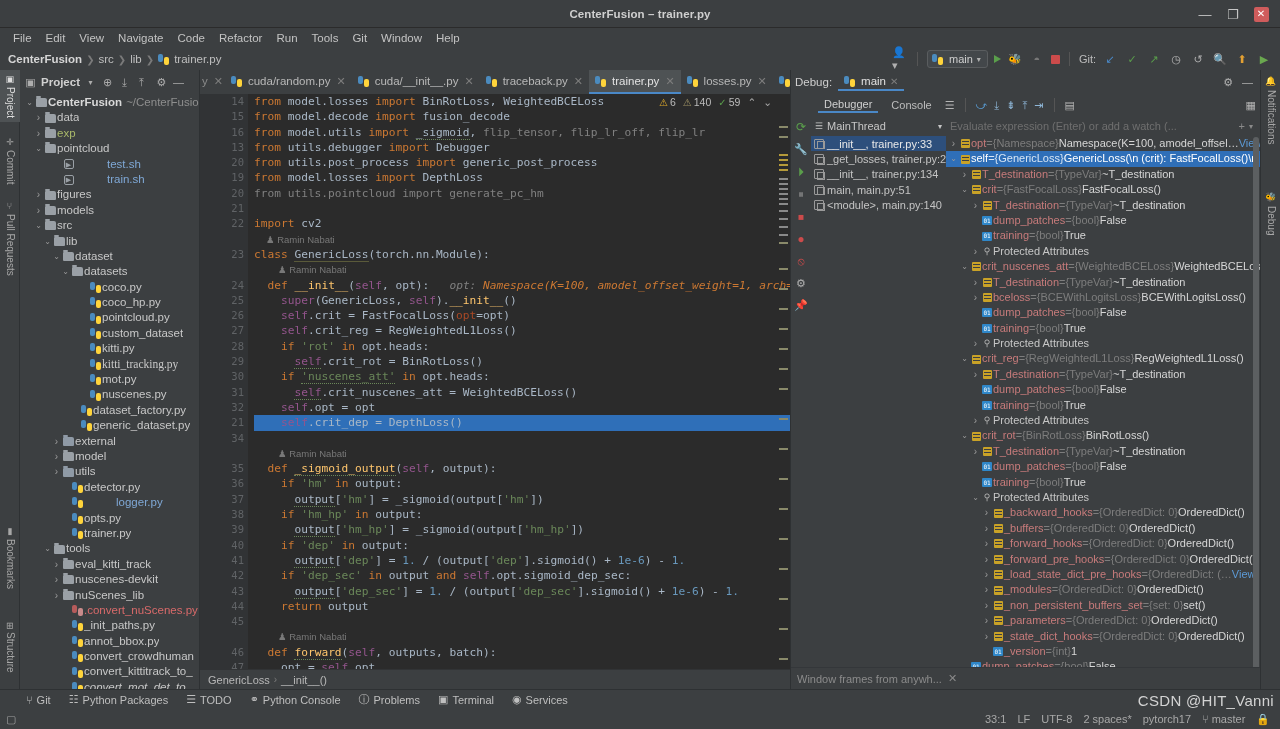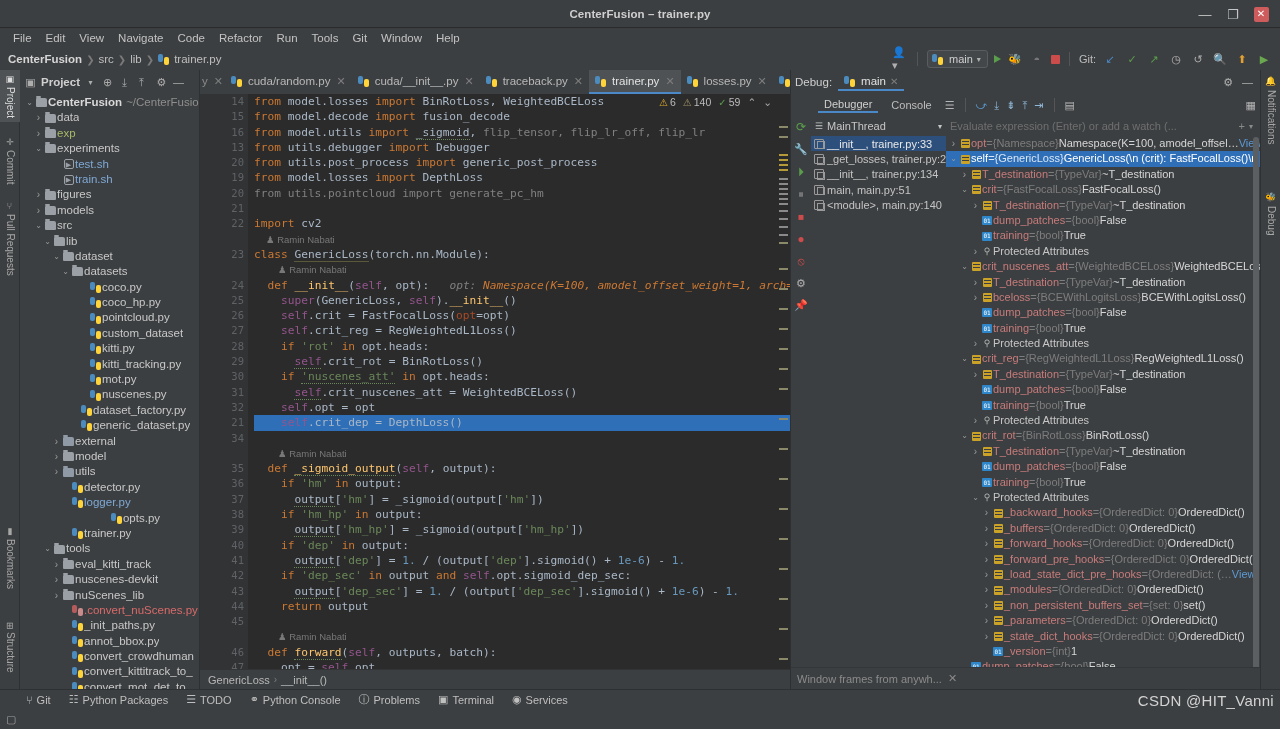--- a/index.html
+++ b/index.html
@@ -78,21 +78,21 @@
   .folder.mod:after{background:#8f9aa6;}
   .sh { width:10px;height:10px;border:1px solid #9aa0a6;border-radius:2px;color:#9aa0a6;
         font-size:7px;display:flex;align-items:center;justify-content:center;}
   .py { width:11px;height:11px;position:relative;}
   .py:before,.py:after{content:"";position:absolute;width:5px;height:8px;border-radius:2px;}
   .py:before{background:#4b8bbe;left:0;top:0;}
   .py:after{background:#ffd43b;right:0;bottom:0;}
   .py.red:before{background:#b65b5b;}
   .py.red:after{background:#c98b8b;}
   .tx.green{color:#a9b86a;}
-  .tx.blue{color:#7fa8d6;}
+  .tx.blue{color:#7fa8d6;margin-left:32px;}
   .tx.red{color:#d96a6a;}
   .tx.dim{color:#8e8e8e;font-weight:normal;}
   .tx.b{font-weight:bold;color:#d9d9d9;}
 
   
   .editor { flex:1; display:flex; flex-direction:column; min-width:0; background:#2b2b2b;}
   .tabstrip { height:24px; background:#3c3f41; display:flex; align-items:stretch; flex:none; overflow:hidden;}
   .etab { display:flex; align-items:center; gap:4px; padding:0 6px; font-size:11.5px;
           color:#b8b8b8; border-bottom:2px solid transparent; position:relative; white-space:nowrap;}
   .etab.active { background:#4e5254; color:#e2e2e2; border-bottom-color:#4a88c7; }
@@ -311,21 +311,21 @@
             <span class="ico">
               <span class="folder"></span>
             </span>
             <span class="tx green">exp</span>
           </div>
           <div class="row" style="padding-left: 13px;">
             <span class="arrow">⌄</span>
             <span class="ico">
               <span class="folder"></span>
             </span>
-            <span class="tx">experiments</span>
+            <span class="tx">pointcloud</span>
           </div>
           <div class="row" style="padding-left: 31px;">
             <span class="arrow"></span>
             <span class="ico">
               <span class="sh">▶</span>
             </span>
             <span class="tx blue">test.sh</span>
           </div>
           <div class="row" style="padding-left: 31px;">
             <span class="arrow"></span>
@@ -404,21 +404,21 @@
             </span>
             <span class="tx">custom_dataset</span>
           </div>
           <div class="row" style="padding-left: 58px;">
             <span class="arrow"></span>
             <span class="ico">
               <span class="py"></span>
             </span>
             <span class="tx">kitti.py</span>
           </div>
-          <div class="row" style="padding-left: 58px;">
+          <div class="row" style="padding-left: 58px; font-family: Liberation Serif, serif;">
             <span class="arrow"></span>
             <span class="ico">
               <span class="py"></span>
             </span>
             <span class="tx">kitti_tracking.py</span>
           </div>
           <div class="row" style="padding-left: 58px;">
             <span class="arrow"></span>
             <span class="ico">
               <span class="py"></span>
@@ -474,21 +474,21 @@
             </span>
             <span class="tx">detector.py</span>
           </div>
           <div class="row" style="padding-left: 40px;">
             <span class="arrow"></span>
             <span class="ico">
               <span class="py"></span>
             </span>
             <span class="tx blue">logger.py</span>
           </div>
-          <div class="row" style="padding-left: 40px; justify-content: center;">
+          <div class="row" style="padding-left: 40px;">
             <span class="arrow"></span>
             <span class="ico">
               <span class="py"></span>
             </span>
             <span class="tx">opts.py</span>
           </div>
           <div class="row" style="padding-left: 40px;">
             <span class="arrow"></span>
             <span class="ico">
               <span class="py"></span>
@@ -551,21 +551,21 @@
             </span>
             <span class="tx">convert_crowdhuman</span>
           </div>
           <div class="row" style="padding-left: 40px;">
             <span class="arrow"></span>
             <span class="ico">
               <span class="py"></span>
             </span>
             <span class="tx">convert_kittitrack_to_</span>
           </div>
-          <div class="row" style="padding-left: 40px;">
+          <div class="row" style="padding-left: 40px; font-style: italic;">
             <span class="arrow"></span>
             <span class="ico">
               <span class="py"></span>
             </span>
             <span class="tx">convert_mot_det_to_</span>
           </div>
         </div>
     </div>
 
     <div class="editor">
@@ -1177,16 +1177,25 @@
       <span>Terminal</span>
     </div>
     <div class="twb">
       <span>◉</span>
       <span>Services</span>
     </div>
   </div>
 
   <div class="statusbar">
     <span style="color:#a0a0a0">▢</span>
+    <div class="right">
+      <span>33:1</span>
+      <span>LF</span>
+      <span>UTF-8</span>
+      <span>2 spaces*</span>
+      <span>pytorch17</span>
+      <span>⑂ <span>master</span></span>
+      <span>🔒</span>
+    </div>
   </div>
 
   <div class="watermark">CSDN @HIT_Vanni</div>
 </div>
 
 </body></html>

